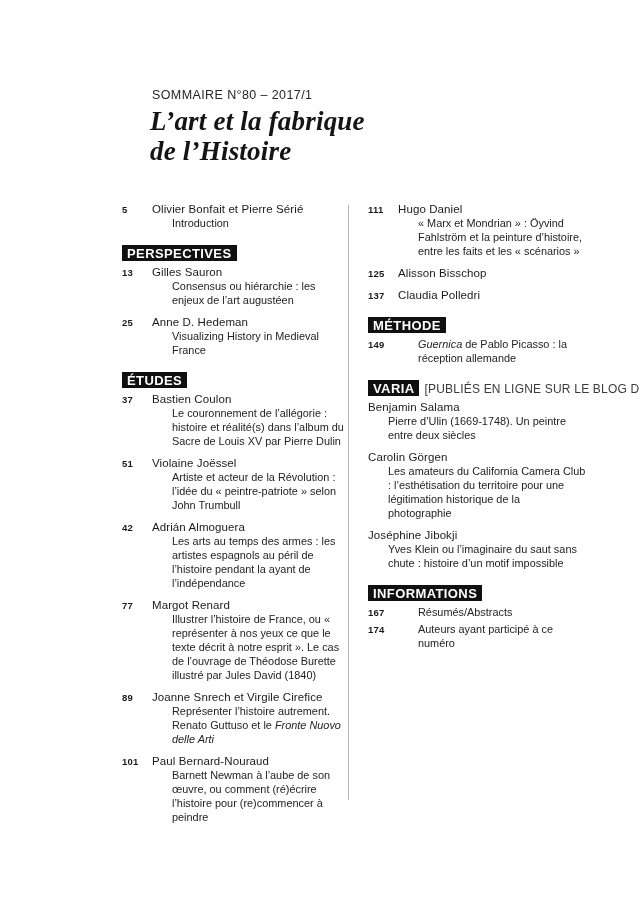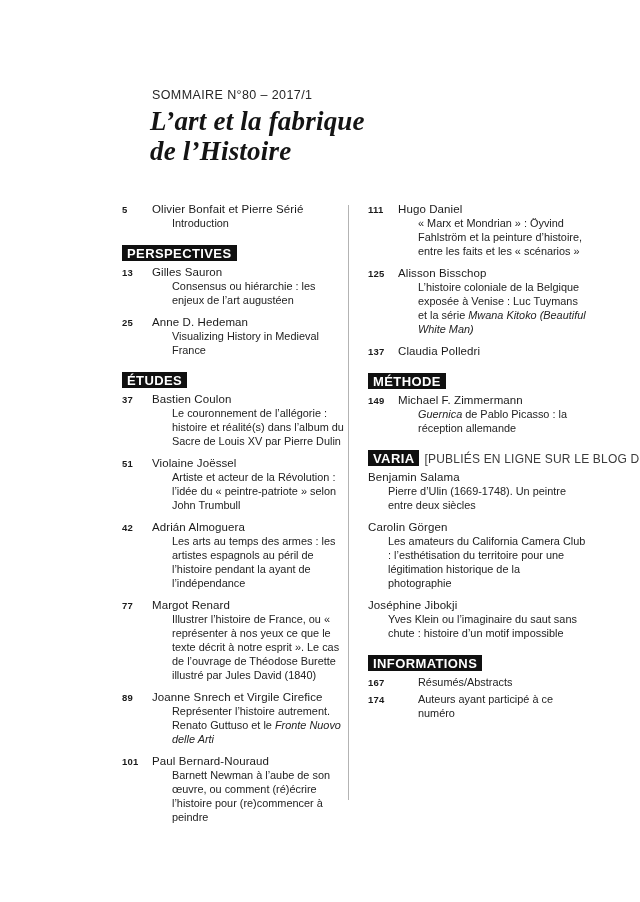--- a/index.html
+++ b/index.html
@@ -147,36 +147,34 @@
         <span class="num">111</span>
         <div class="entry-body">
           <div class="author">Hugo Daniel</div>
           <div class="title-text"><span>« Marx et Mondrian » : Öyvind Fahlström et la peinture d’histoire, entre les faits et les « scénarios »</span></div>
         </div>
       </div>
       <div class="entry">
         <span class="num">125</span>
         <div class="entry-body">
           <div class="author">Alisson Bisschop</div>
-          <div class="title-text"><span>L’histoire coloniale de la Belgique exposée à Venise : Luc Tuymans et la série </span><span class="it">Mwana Kitoko (Beautiful White Man)</span></div>
         </div>
       </div>
       <div class="entry">
         <span class="num">137</span>
         <div class="entry-body">
           <div class="author">Claudia Polledri</div>
         </div>
       </div>
       <div class="section-header">
         <span class="section-label">MÉTHODE</span>
       </div>
       <div class="entry">
         <span class="num">149</span>
         <div class="entry-body">
-          <div class="author">Michael F. Zimmermann</div>
           <div class="title-text"><span class="it">Guernica</span><span> de Pablo Picasso : la réception allemande</span></div>
         </div>
       </div>
       <div class="section-header">
         <span class="section-label">VARIA</span>
         <span class="section-note">[PUBLIÉS EN LIGNE SUR LE BLOG DE L’APAHAU]</span>
       </div>
       <div class="entry">
         <div class="entry-body">
           <div class="author">Benjamin Salama</div>

